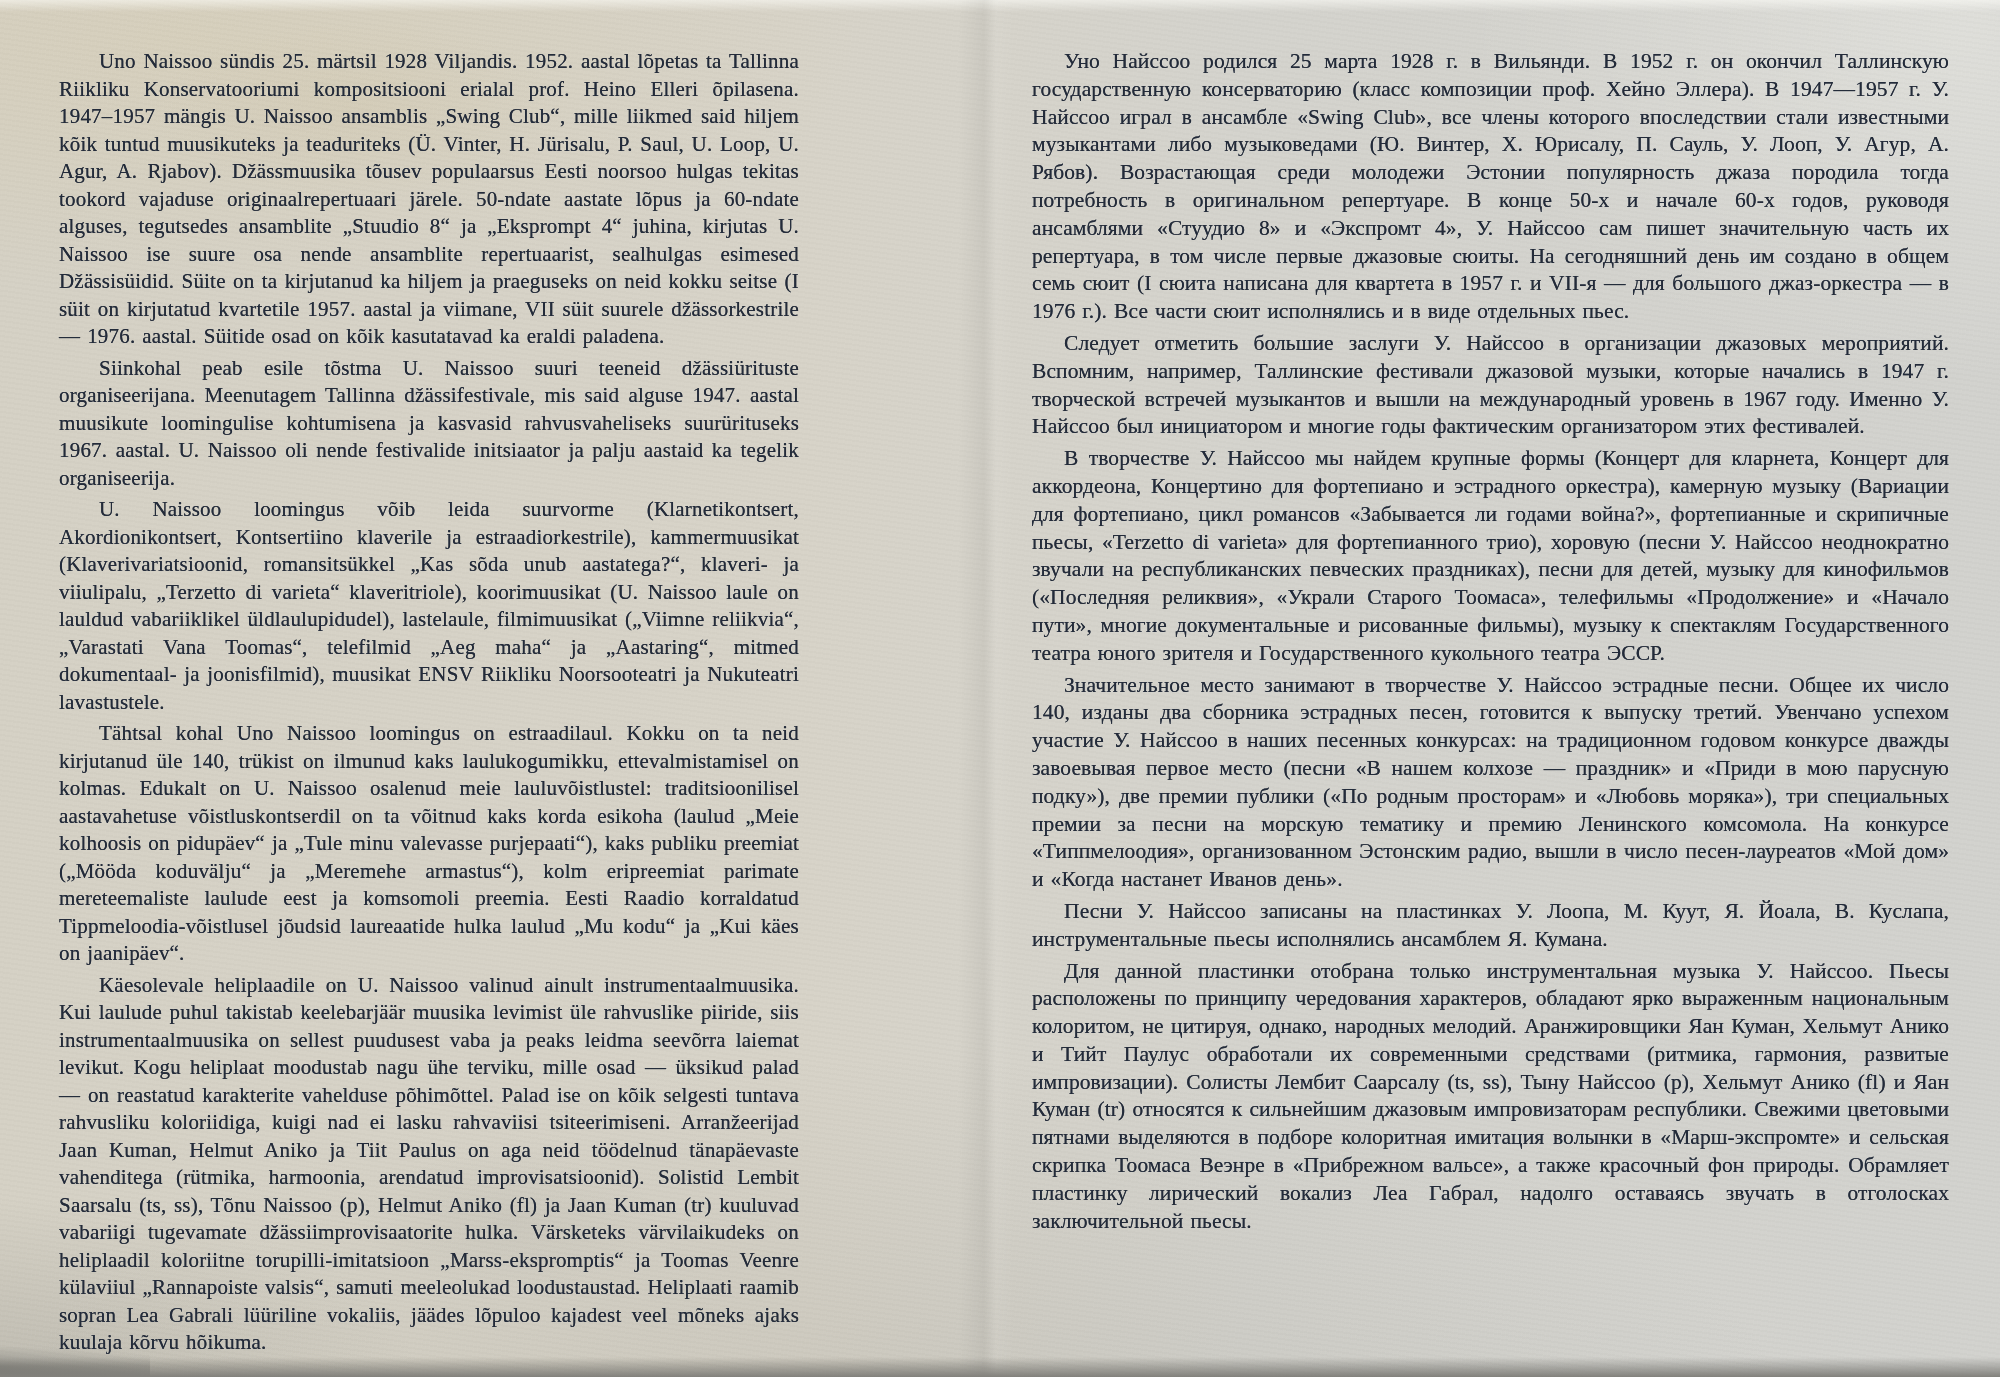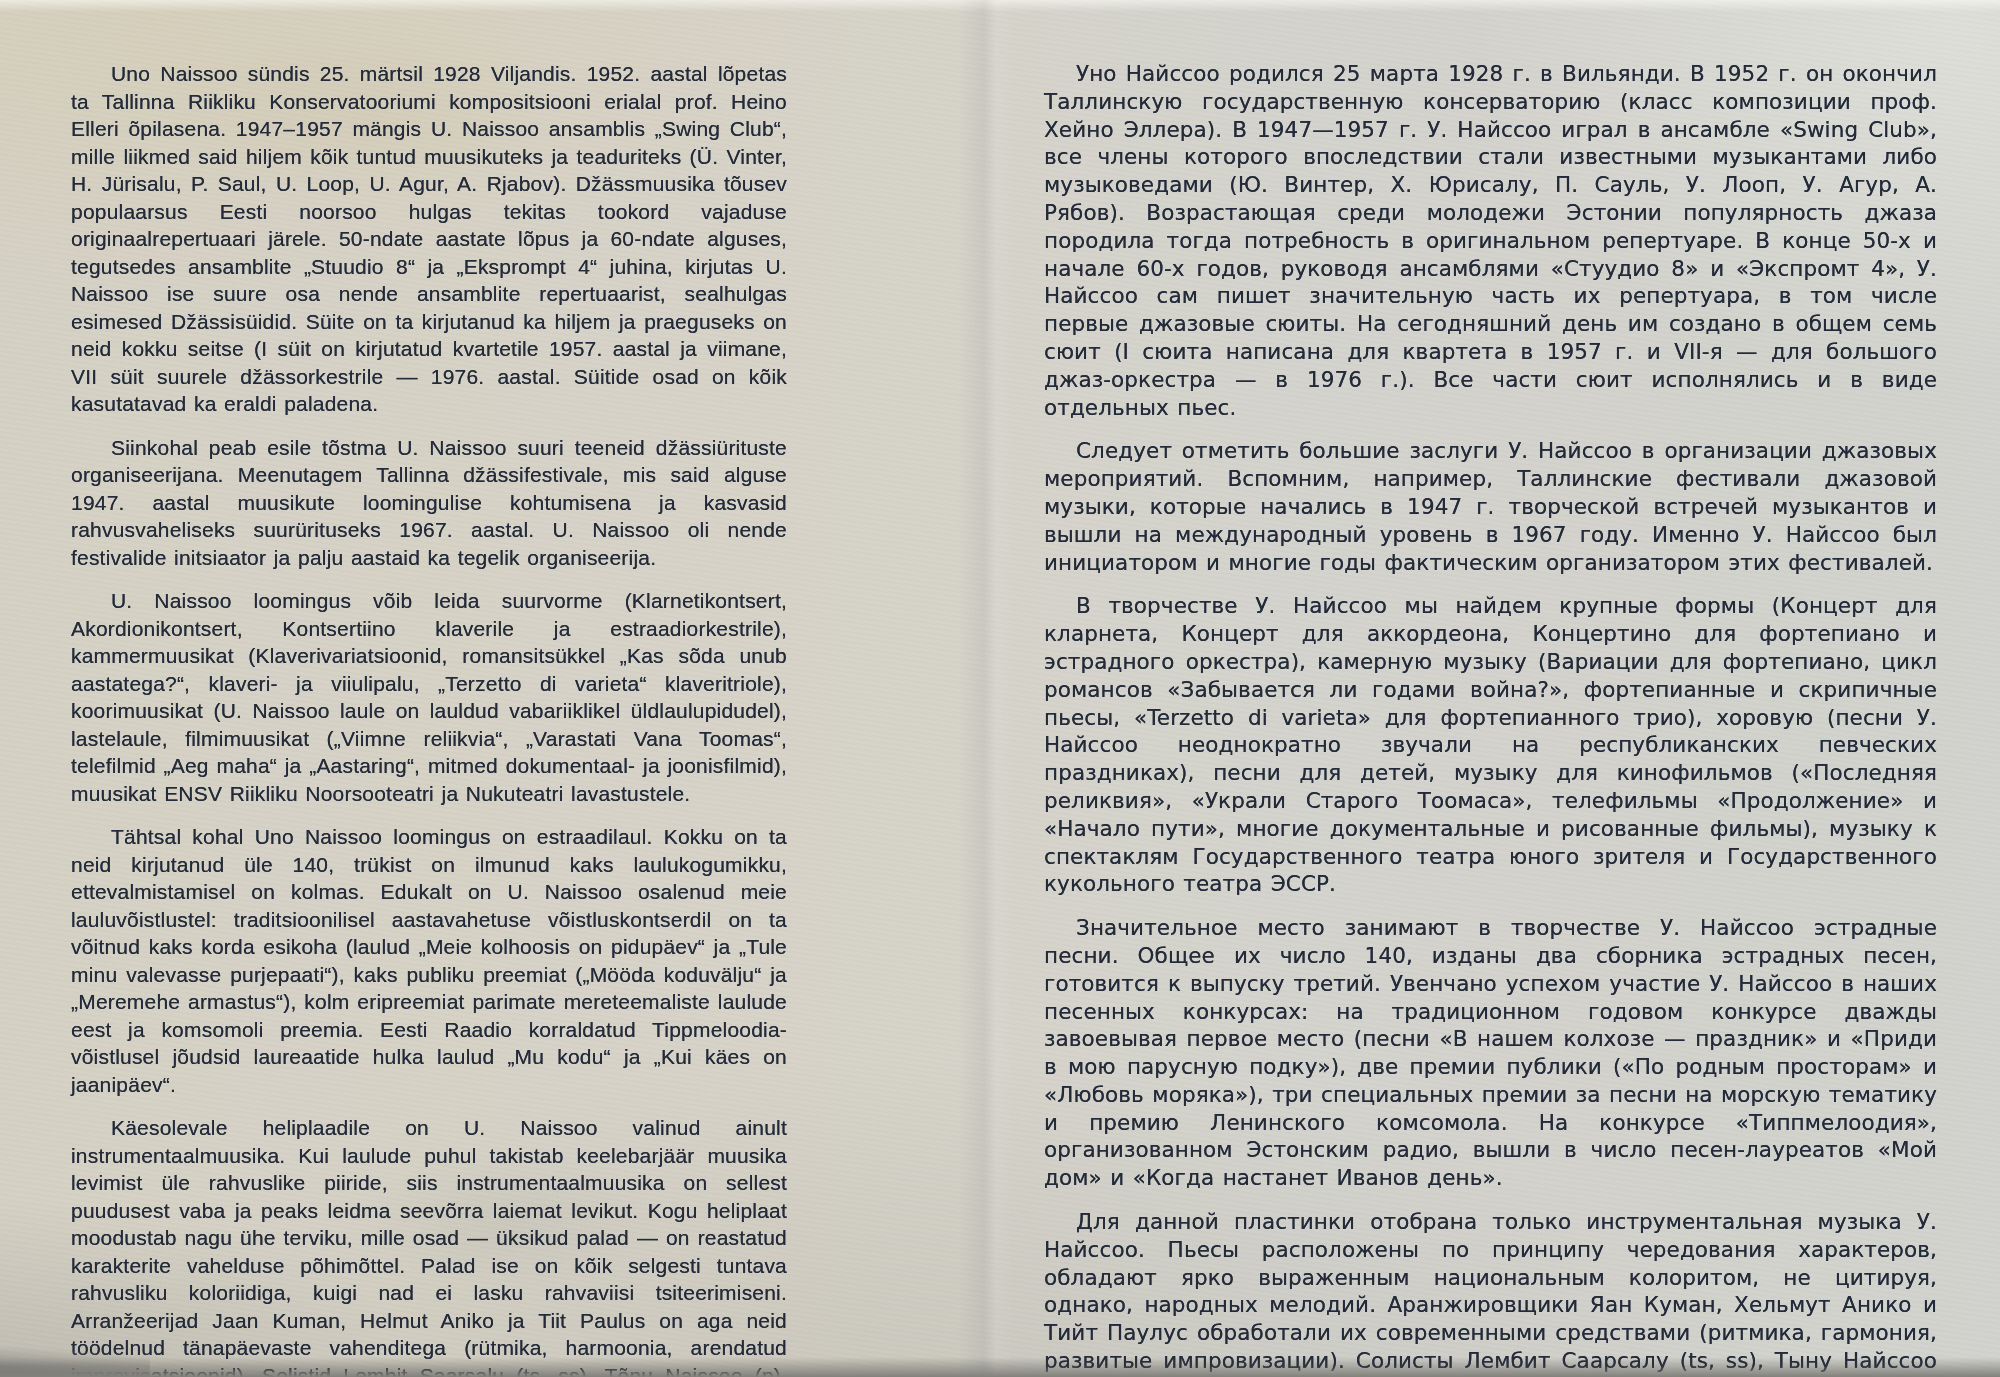--- a/index.html
+++ b/index.html
@@ -48,21 +48,21 @@
     position:absolute;left:0;bottom:0;width:150px;height:30px;pointer-events:none;
     background:linear-gradient(4deg, #8b8a84 10%, rgba(139,138,132,0) 80%);
   }
 
   .col{
     position:absolute;top:44px;
     color:#232b3a;
     text-align:justify;
     text-shadow:0 0 0.6px rgba(35,43,58,0.85);
   }
-  .col p{margin:16px;padding:0;}
+  .col p{margin:4px;padding:0;font-family:Liberation Serif, serif;}
   .col-et{
     left:55px;width:748px;
     font-family:"Liberation Sans",sans-serif;
     font-size:21px;line-height:27.5px;
     letter-spacing:0.2px;word-spacing:1.5px;
   }
   .col-et p{text-indent:40px;}
   .col-ru{
     left:1028px;width:925px;
     font-family:"DejaVu Sans",sans-serif;
@@ -88,19 +88,20 @@
     <p>Tähtsal kohal Uno Naissoo loomingus on estraadilaul. Kokku on ta neid kirjutanud üle 140, trükist on ilmunud kaks laulukogumikku, ettevalmistamisel on kolmas. Edukalt on U. Naissoo osalenud meie lauluvõistlustel: traditsioonilisel aastavahetuse võistluskontserdil on ta võitnud kaks korda esikoha (laulud „Meie kolhoosis on pidupäev“ ja „Tule minu valevasse purjepaati“), kaks publiku preemiat („Mööda koduvälju“ ja „Meremehe armastus“), kolm eripreemiat parimate mereteemaliste laulude eest ja komsomoli preemia. Eesti Raadio korraldatud Tippmeloodia-võistlusel jõudsid laureaatide hulka laulud „Mu kodu“ ja „Kui käes on jaanipäev“.</p>
     <p>Käesolevale heliplaadile on U. Naissoo valinud ainult instrumentaalmuusika. Kui laulude puhul takistab keelebarjäär muusika levimist üle rahvuslike piiride, siis instrumentaalmuusika on sellest puudusest vaba ja peaks leidma seevõrra laiemat levikut. Kogu heliplaat moodustab nagu ühe terviku, mille osad — üksikud palad — on reastatud karakterite vahelduse põhimõttel. Palad ise on kõik selgesti tuntava rahvusliku koloriidiga, kuigi nad ei lasku rahvaviisi tsiteerimiseni. Arranžeerijad Jaan Kuman, Helmut Aniko ja Tiit Paulus on aga neid töödelnud tänapäevaste vahenditega (rütmika, harmoonia, arendatud improvisatsioonid). Solistid Lembit Saarsalu (ts, ss), Tõnu Naissoo (p), Helmut Aniko (fl) ja Jaan Kuman (tr) kuuluvad vabariigi tugevamate džässiimprovisaatorite hulka. Värsketeks värvilaikudeks on heliplaadil koloriitne torupilli-imitatsioon „Marss-ekspromptis“ ja Toomas Veenre külaviiul „Rannapoiste valsis“, samuti meeleolukad loodustaustad. Heliplaati raamib sopran Lea Gabrali lüüriline vokaliis, jäädes lõpuloo kajadest veel mõneks ajaks kuulaja kõrvu hõikuma.</p>
 
   </section>
 
   <section class="col col-ru" lang="ru">
     <p>Уно Найссоо родился 25 марта 1928 г. в Вильянди. В 1952 г. он окончил Таллинскую государственную консерваторию (класс композиции проф. Хейно Эллера). В 1947—1957 г. У. Найссоо играл в ансамбле «Swing Club», все члены которого впоследствии стали известными музыкантами либо музыковедами (Ю. Винтер, Х. Юрисалу, П. Сауль, У. Лооп, У. Агур, А. Рябов). Возрастающая среди молодежи Эстонии популярность джаза породила тогда потребность в оригинальном репертуаре. В конце 50-х и начале 60-х годов, руководя ансамблями «Стуудио 8» и «Экспромт 4», У. Найссоо сам пишет значительную часть их репертуара, в том числе первые джазовые сюиты. На сегодняшний день им создано в общем семь сюит (I сюита написана для квартета в 1957 г. и VII-я — для большого джаз-оркестра — в 1976 г.). Все части сюит исполнялись и в виде отдельных пьес.</p>
     <p>Следует отметить большие заслуги У. Найссоо в организации джазовых мероприятий. Вспомним, например, Таллинские фестивали джазовой музыки, которые начались в 1947 г. творческой встречей музыкантов и вышли на международный уровень в 1967 году. Именно У. Найссоо был инициатором и многие годы фактическим организатором этих фестивалей.</p>
     <p>В творчестве У. Найссоо мы найдем крупные формы (Концерт для кларнета, Концерт для аккордеона, Концертино для фортепиано и эстрадного оркестра), камерную музыку (Вариации для фортепиано, цикл романсов «Забывается ли годами война?», фортепианные и скрипичные пьесы, «Terzetto di varieta» для фортепианного трио), хоровую (песни У. Найссоо неоднократно звучали на республиканских певческих праздниках), песни для детей, музыку для кинофильмов («Последняя реликвия», «Украли Старого Тоомаса», телефильмы «Продолжение» и «Начало пути», многие документальные и рисованные фильмы), музыку к спектаклям Государственного театра юного зрителя и Государственного кукольного театра ЭССР.</p>
     <p>Значительное место занимают в творчестве У. Найссоо эстрадные песни. Общее их число 140, изданы два сборника эстрадных песен, готовится к выпуску третий. Увенчано успехом участие У. Найссоо в наших песенных конкурсах: на традиционном годовом конкурсе дважды завоевывая первое место (песни «В нашем колхозе — праздник» и «Приди в мою парусную подку»), две премии публики («По родным просторам» и «Любовь моряка»), три специальных премии за песни на морскую тематику и премию Ленинского комсомола. На конкурсе «Типпмелоодия», организованном Эстонским радио, вышли в число песен-лауреатов «Мой дом» и «Когда настанет Иванов день».</p>
+    <p>Песни У. Найссоо записаны на пластинках У. Лоопа, М. Куут, Я. Йоала, В. Куслапа, инструментальные пьесы исполнялись ансамблем Я. Кумана.</p>
     <p>Для данной пластинки отобрана только инструментальная музыка У. Найссоо. Пьесы расположены по принципу чередования характеров, обладают ярко выраженным национальным колоритом, не цитируя, однако, народных мелодий. Аранжировщики Яан Куман, Хельмут Анико и Тийт Паулус обработали их современными средствами (ритмика, гармония, развитые импровизации). Солисты Лембит Саарсалу (ts, ss), Тыну Найссоо (p), Хельмут Анико (fl) и Яан Куман (tr) относятся к сильнейшим джазовым импровизаторам республики. Свежими цветовыми пятнами выделяются в подборе колоритная имитация волынки в «Марш-экспромте» и сельская скрипка Тоомаса Веэнре в «Прибрежном вальсе», а также красочный фон природы. Обрамляет пластинку лирический вокализ Леа Габрал, надолго оставаясь звучать в отголосках заключительной пьесы.</p>
 
   </section>
 
   <div class="corner-tear"></div>
   <div class="bottom-edge"></div>
 </div>
 
 </body></html>

